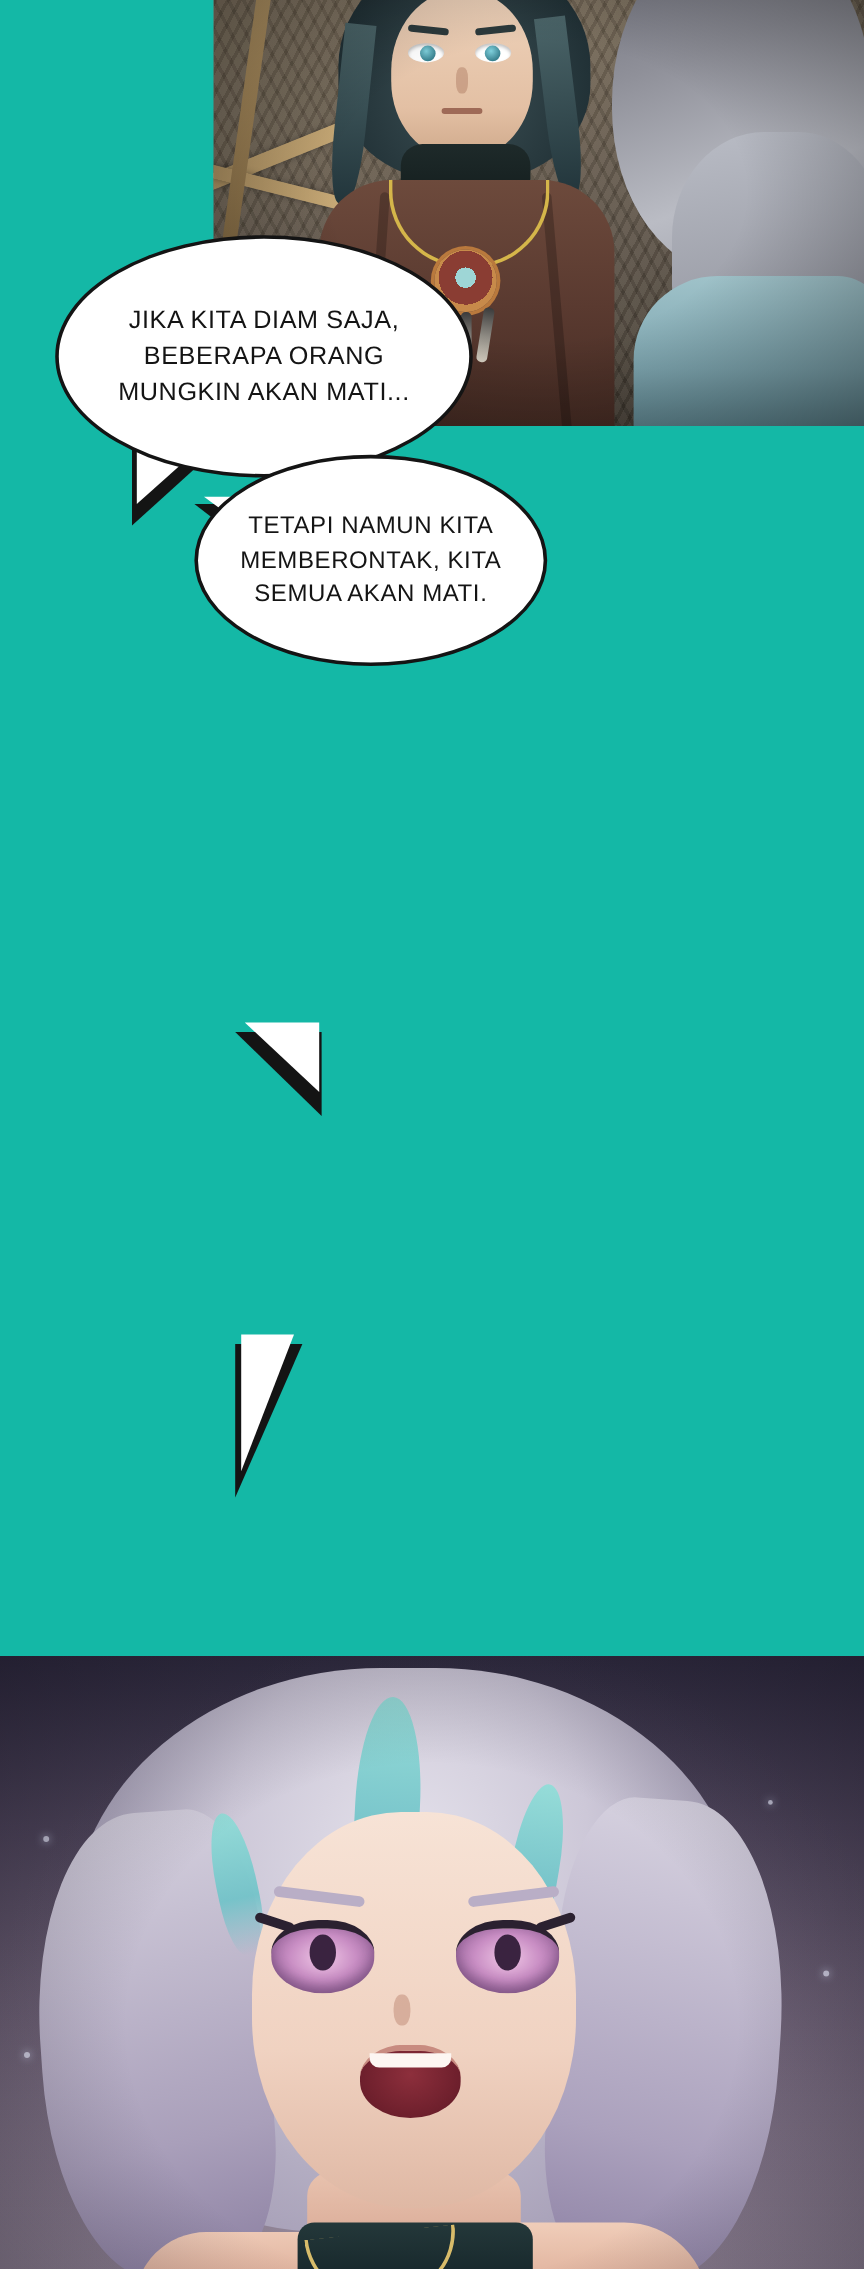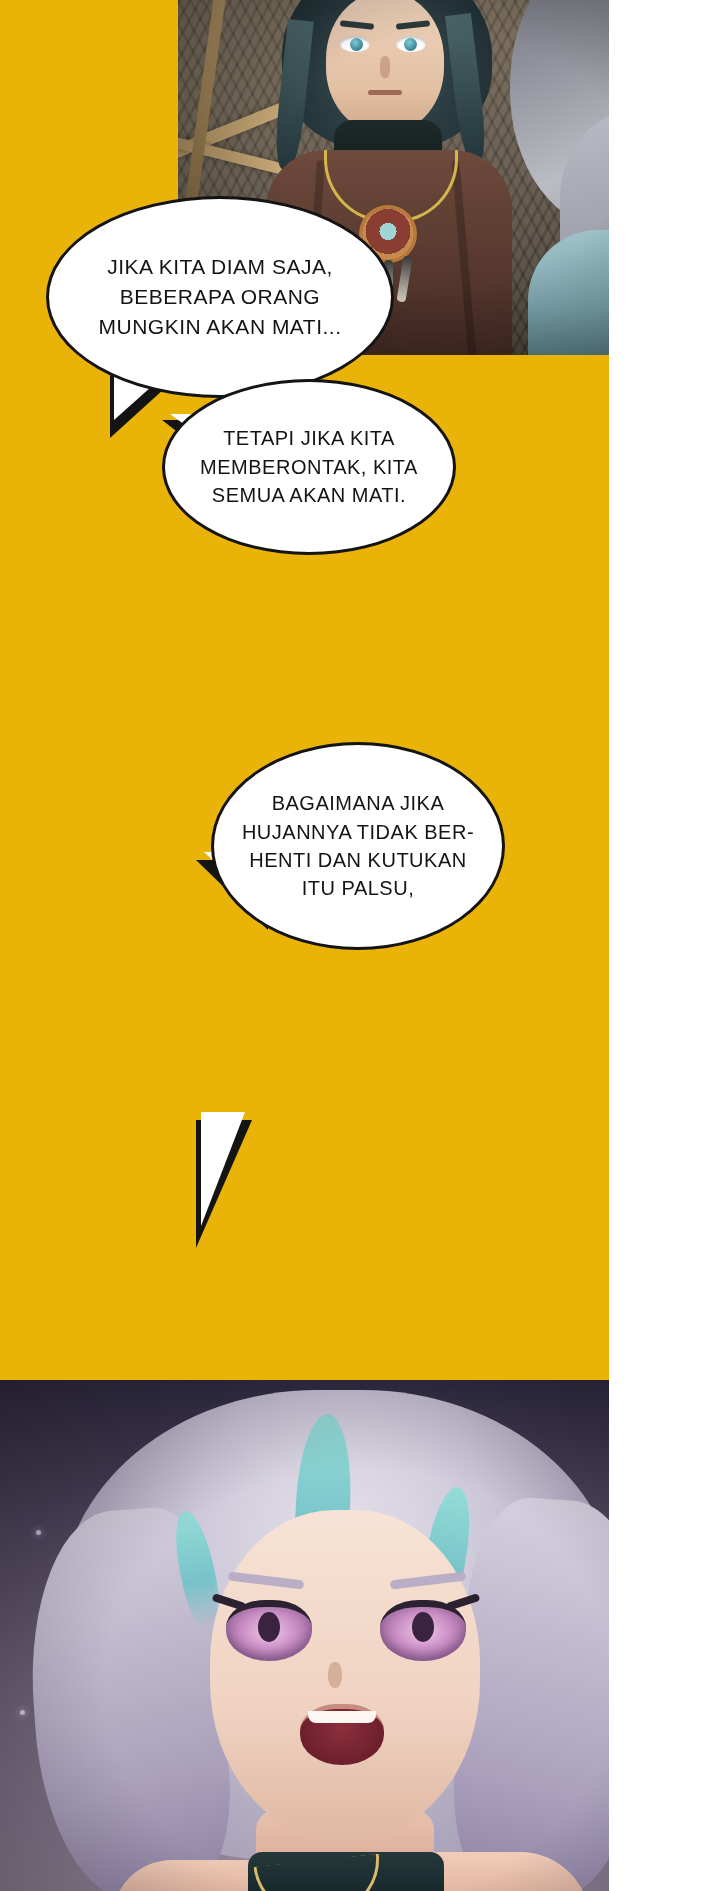--- a/index.html
+++ b/index.html
@@ -5,23 +5,23 @@
   html, body {
     margin: 0;
     padding: 0;
     background: #ffffff;
   }
   body {
     font-family: "Liberation Sans", sans-serif;
   }
   #page {
     position: relative;
-    width: 609px;
+    width: 720px;
     height: 1891px;
-    background: #eab308;
+    background: #14b8a6;
     overflow: hidden;
   }
 
   
   .panel-top {
     position: absolute;
     left: 178px;
     top: 0;
     width: 542px;
     height: 355px;
@@ -372,31 +372,25 @@
       <div class="i"></div>
   </div>
 
   <div class="balloon" id="balloon-1">
     <span class="b-text">JIKA KITA DIAM SAJA,
 BEBERAPA ORANG
 MUNGKIN AKAN MATI...</span>
   </div>
 
   <div class="balloon" id="balloon-2">
-    <span class="b-text">TETAPI JIKA KITA
+    <span class="b-text">TETAPI NAMUN KITA
 MEMBERONTAK, KITA
 SEMUA AKAN MATI.</span>
   </div>
 
-  <div class="balloon" id="balloon-3">
-    <span class="b-text">BAGAIMANA JIKA
-HUJANNYA TIDAK BER-
-HENTI DAN KUTUKAN
-ITU PALSU,</span>
-  </div>
 
 
   <div class="panel-bottom">
     <div class="glow"></div>
     <div class="spark k1"></div>
     <div class="spark k2"></div>
     <div class="spark k3"></div>
     <div class="spark k4"></div>
     <div class="spark k5"></div>
     <div class="spark k6"></div>

